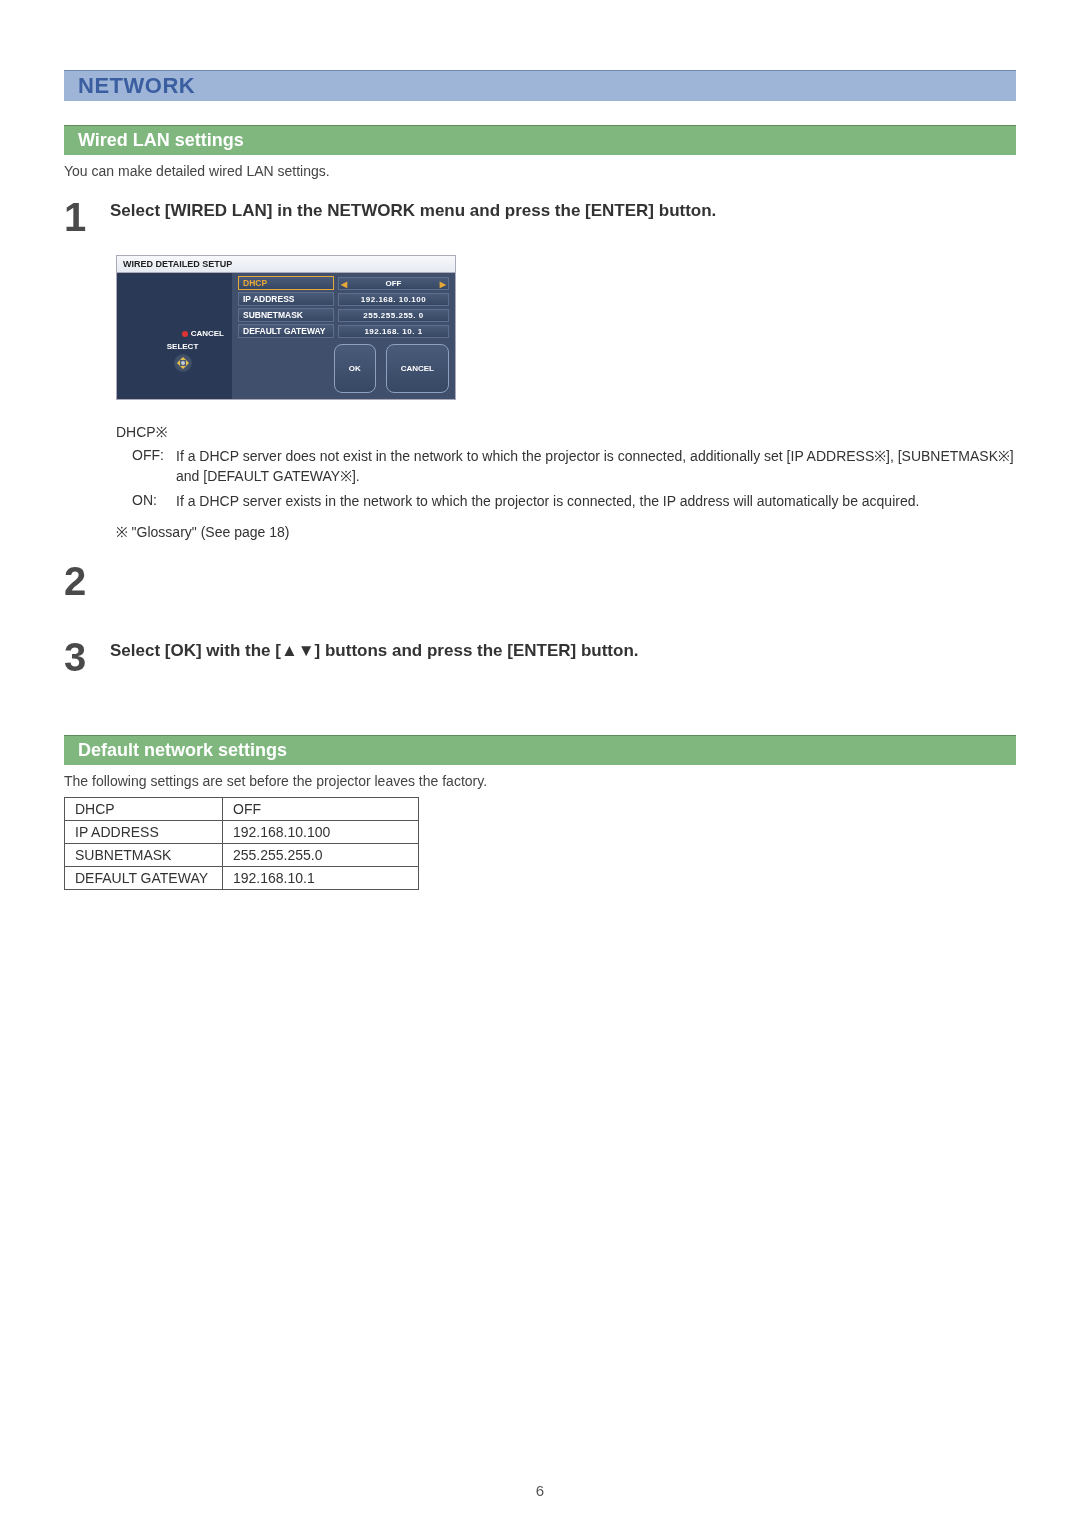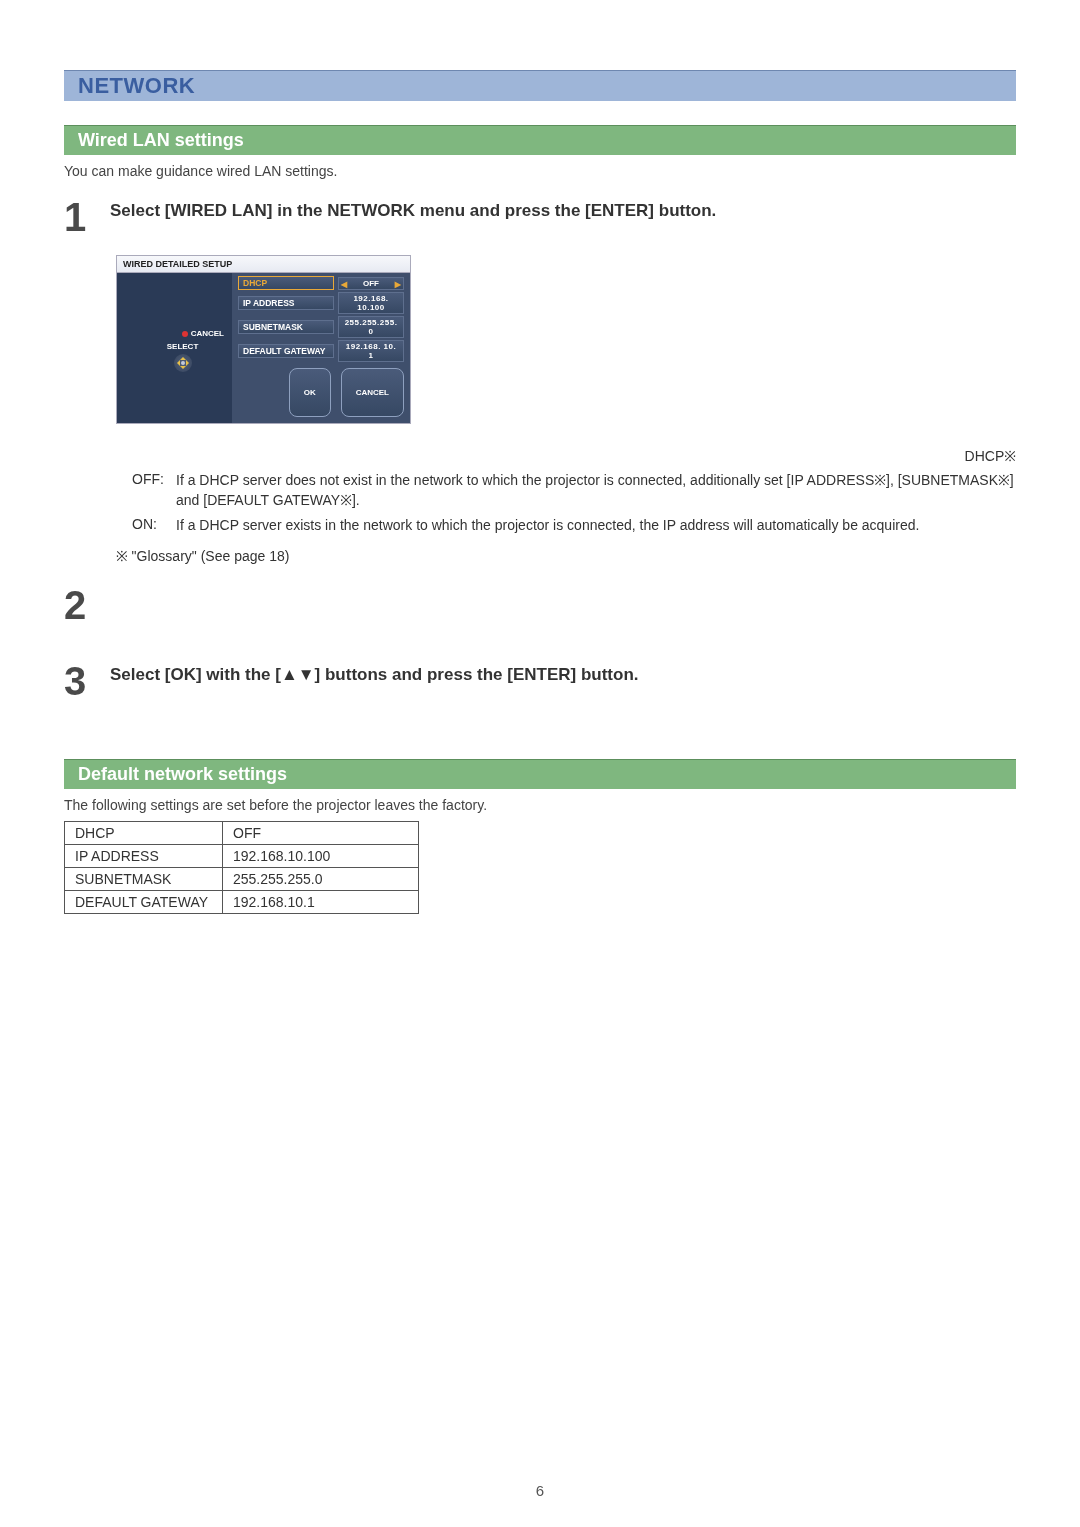--- a/index.html
+++ b/index.html
@@ -70,21 +70,21 @@
     color: #333;
     padding-top: 4px;
     flex: 1;
   }
   
   .osd-wrap {
     margin-left: 52px;
     margin-bottom: 22px;
   }
   .osd {
-    width: 295px;
+    width: 340px;
     border: 1px solid #aab;
     background: linear-gradient(#eef0f5, #dfe3ec);
     font-size: 9px;
   }
   .osd-title {
     background: linear-gradient(#f7f8fb, #e7eaf2);
     padding: 3px 6px;
     border-bottom: 1px solid #aab;
     font-weight: bold;
     color: #222;
@@ -190,21 +190,21 @@
     font-size: 8px;
     padding: 19px 14px;
   }
   
   .desc-block {
     margin-left: 52px;
     font-size: 14px;
     color: #333;
     margin-bottom: 10px;
   }
-  .desc-head { margin-bottom: 6px; text-align: right; }
+  .desc-head { margin-bottom: 6px; }
   .desc-line { display:flex; margin-bottom: 6px; }
   .desc-key { width: 60px; padding-left: 16px;}
   .desc-val { flex:1; line-height: 1.4;}
   .glossary-note {
     margin-left: 52px;
     font-size: 14px;
     color: #333;
     margin-bottom: 20px;
   }
   .step-block-2 { margin-bottom: 36px;}
@@ -242,21 +242,21 @@
 
 
   <div class="section-bar">
     <span>NETWORK</span>
   </div>
 
   <div class="subsection-bar">
     <span>Wired LAN settings</span>
   </div>
 
-  <div class="intro-text">You can make guidance wired LAN settings.</div>
+  <div class="intro-text">You can make detailed wired LAN settings.</div>
 
   <div class="step">
     <div class="step-num">1</div>
     <div class="step-text">Select [WIRED LAN] in the NETWORK menu and press the [ENTER] button.</div>
   </div>
 
   <div class="osd-wrap">
     <div class="osd">
       <div class="osd-title">WIRED DETAILED SETUP</div>
       <div class="osd-body">

